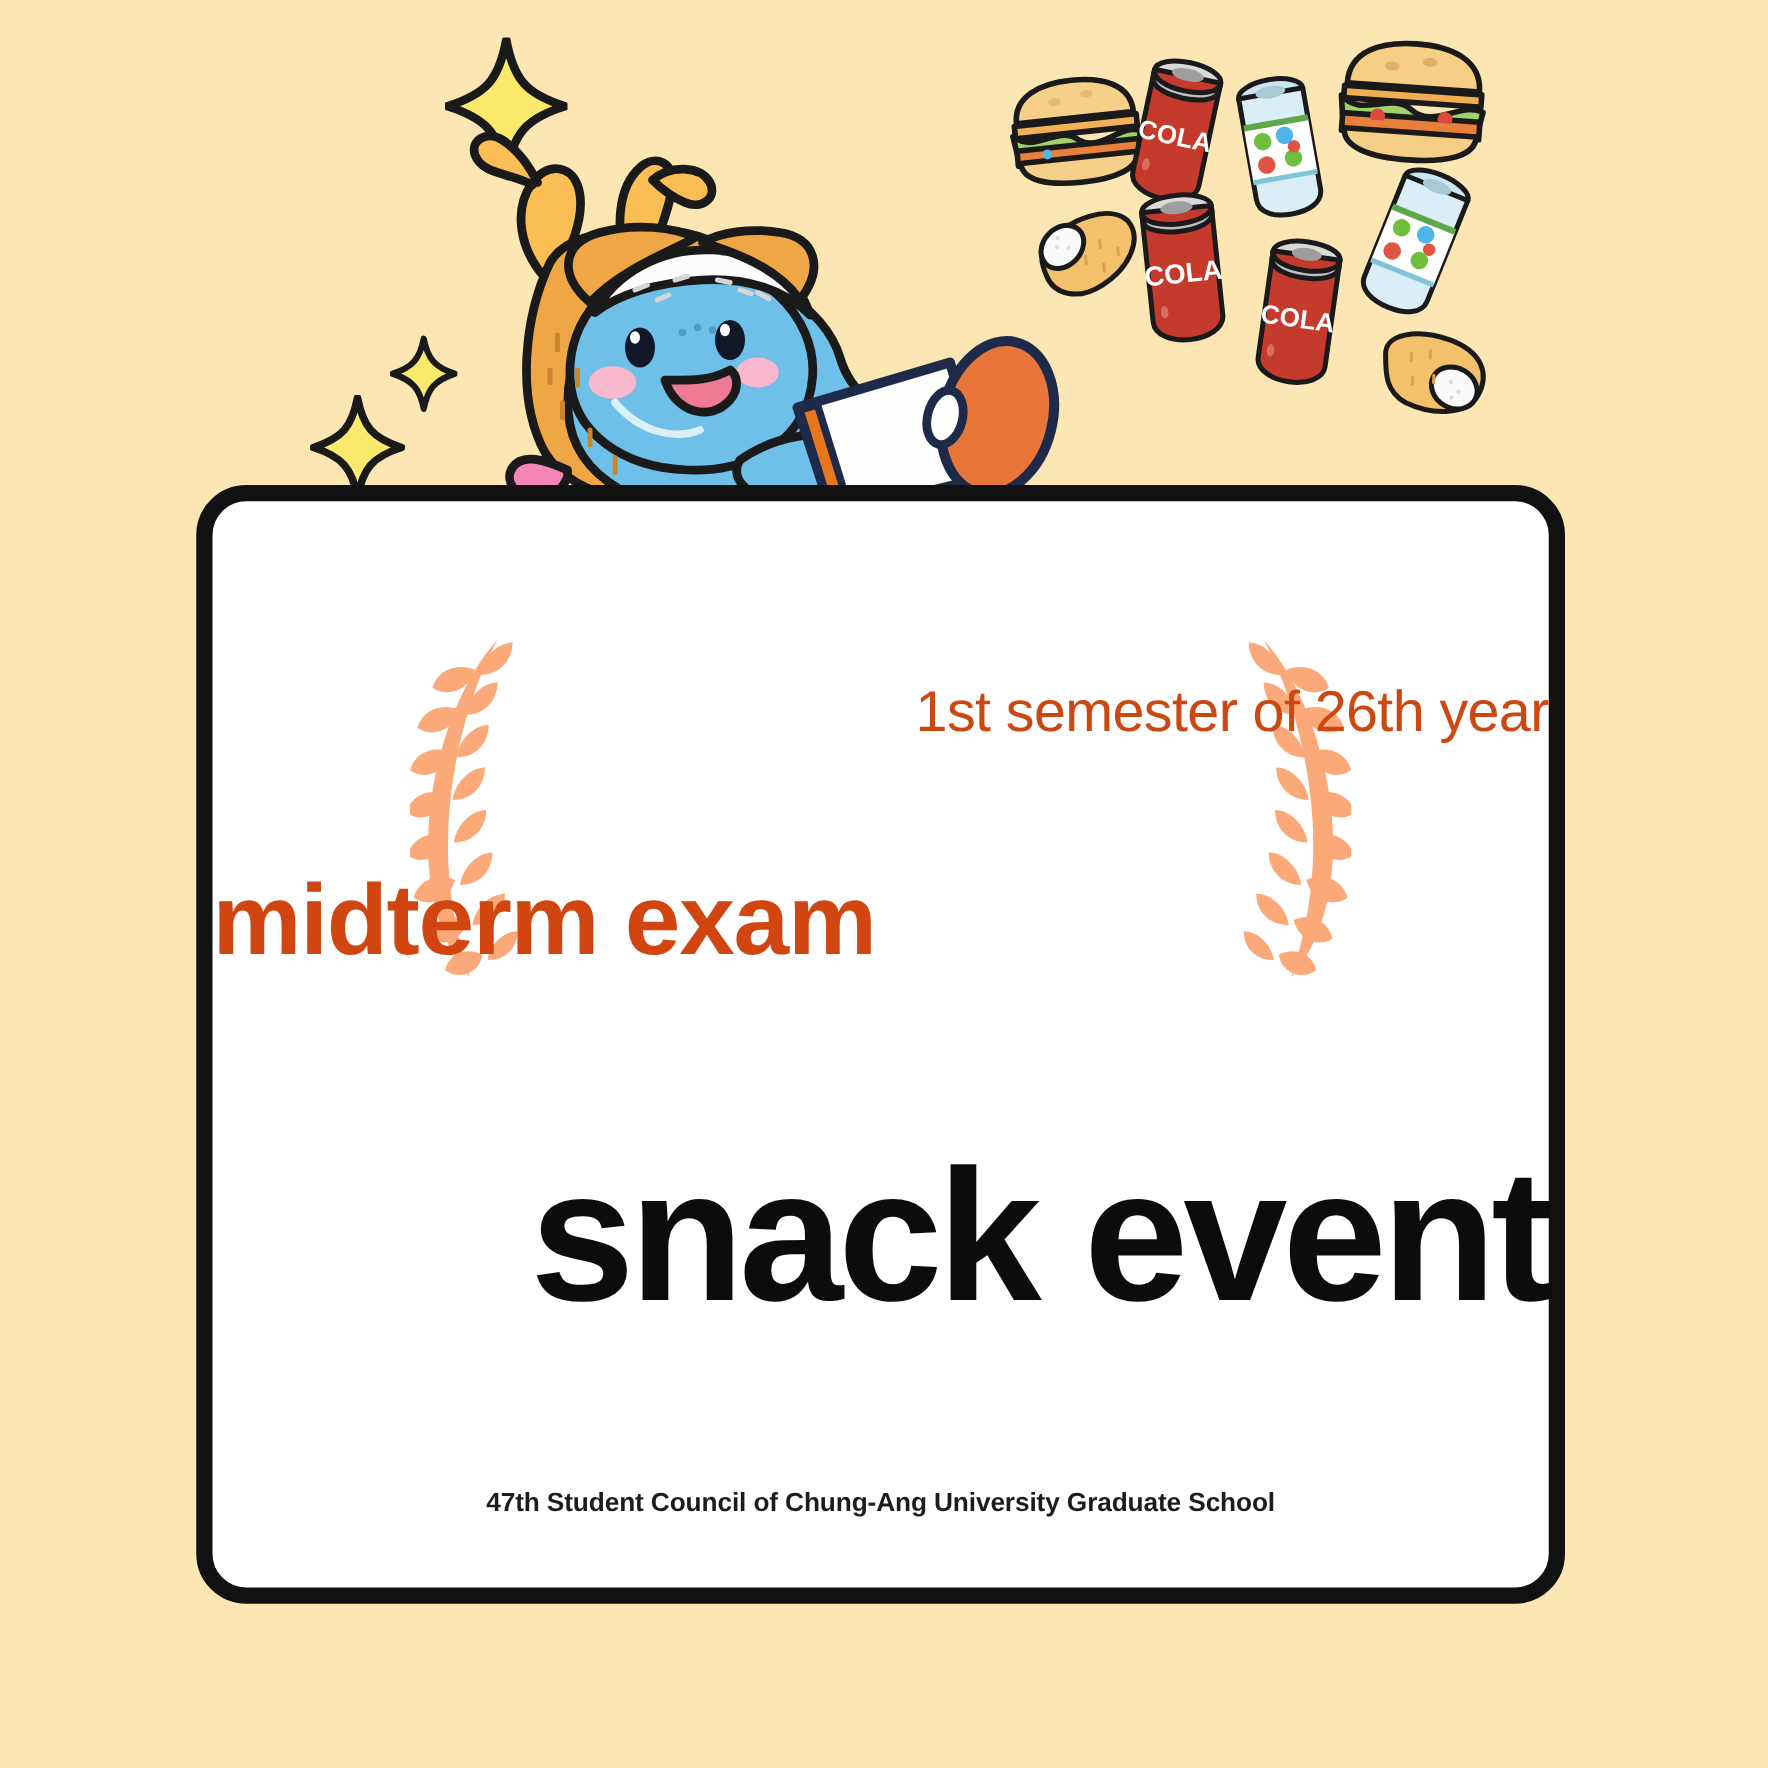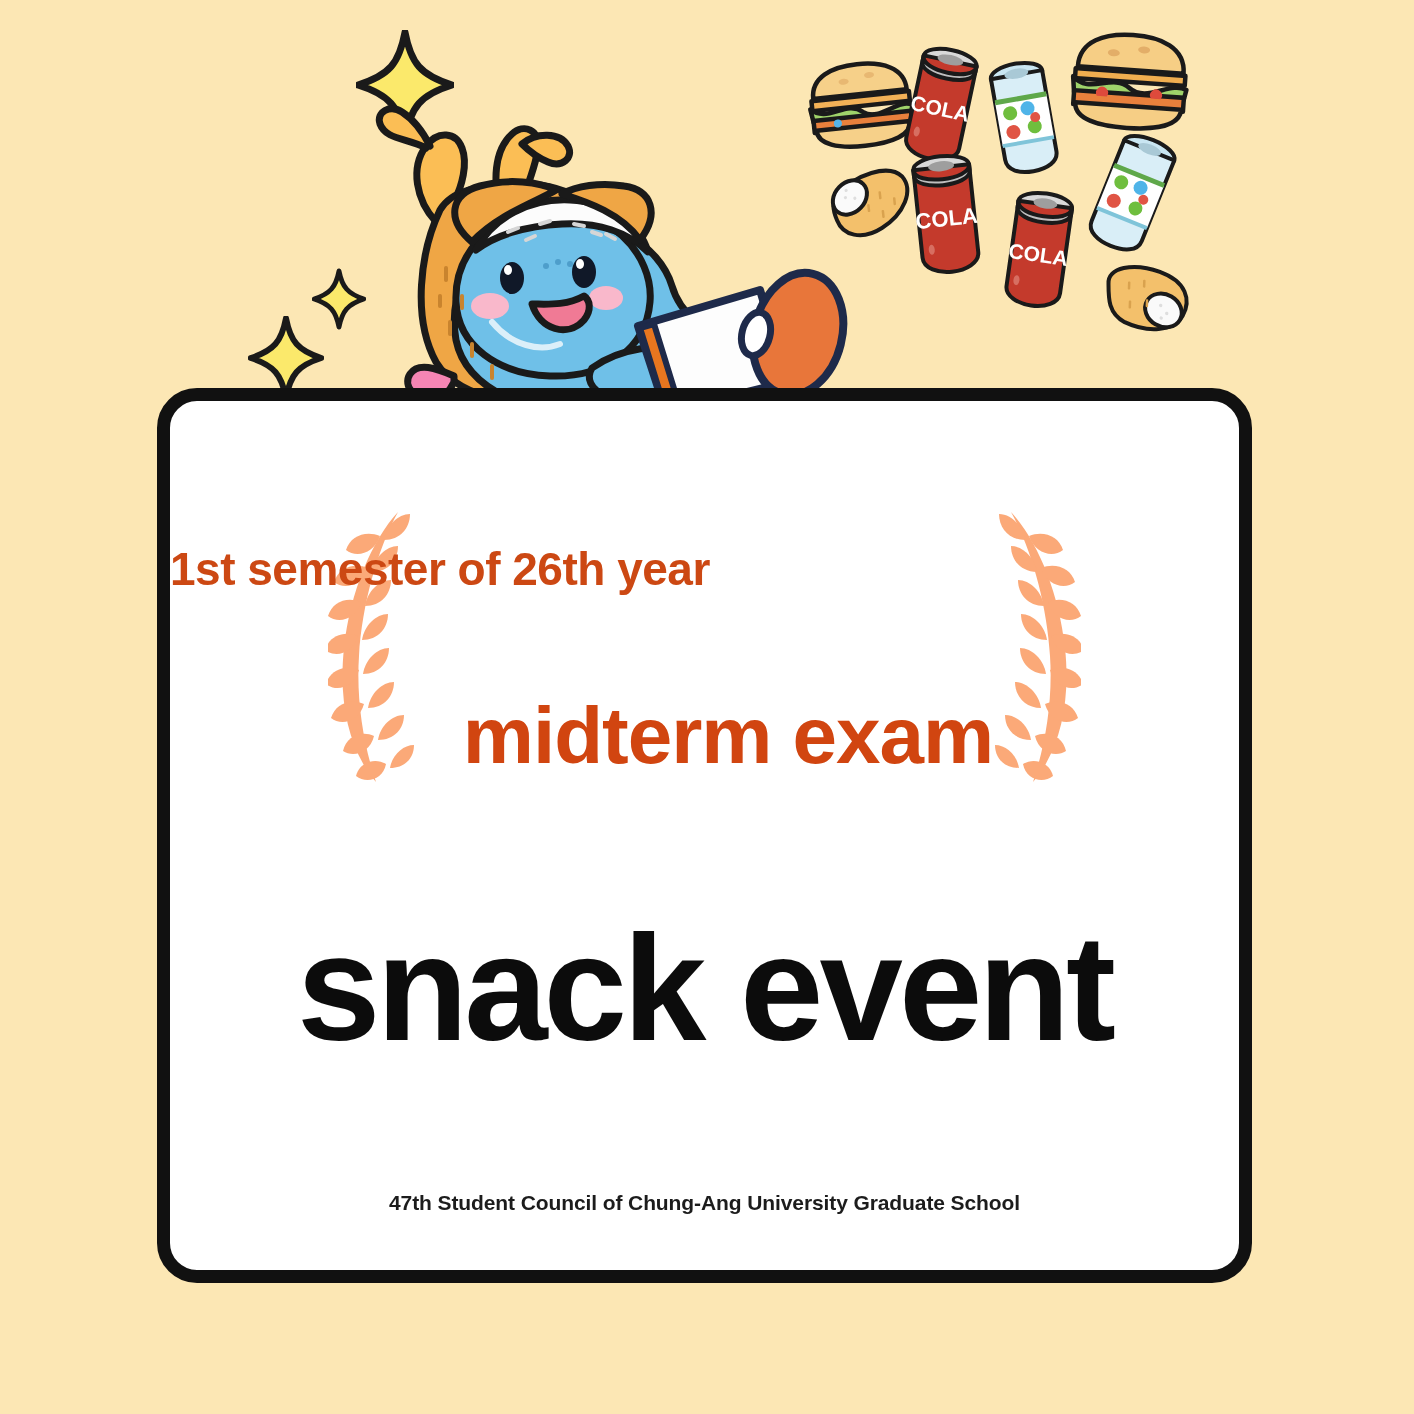--- a/index.html
+++ b/index.html
@@ -55,46 +55,44 @@
     height:285px;
   }
   .laurel { position:absolute; top:0; width:90px; height:285px; }
   .laurel.left  { left:158px; }
   .laurel.right { right:158px; }
 
   #eyebrow {
     position:absolute;
     left:0; right:0;
     top:36px;
-    text-align:left;
+    text-align:right;
     font-size:46px;
-    font-weight:700;
+    font-weight:400;
     color:#CC4813;
     letter-spacing:-0.5px;
     white-space:nowrap;
   }
 
   #subtitle {
     position:absolute;
     left:0; right:0;
     top:184px;
-    text-align:center;
     font-size:80px;
     font-weight:700;
     color:#D14510;
     letter-spacing:-1px;
     white-space:nowrap;
-    margin-left:47px;
   }
 
   #headline {
     position:absolute;
     left:0; right:0;
     top:512px;
-    text-align:center;
+    text-align:right;
     font-size:150px;
     font-weight:700;
     color:#0C0C0C;
     letter-spacing:-4px;
     line-height:1;
     white-space:nowrap;
   }
 
   #footer {
     position:absolute;

